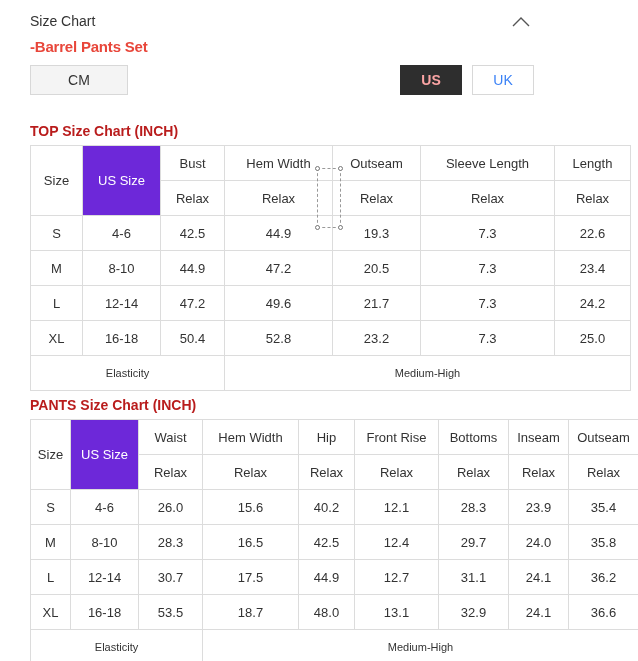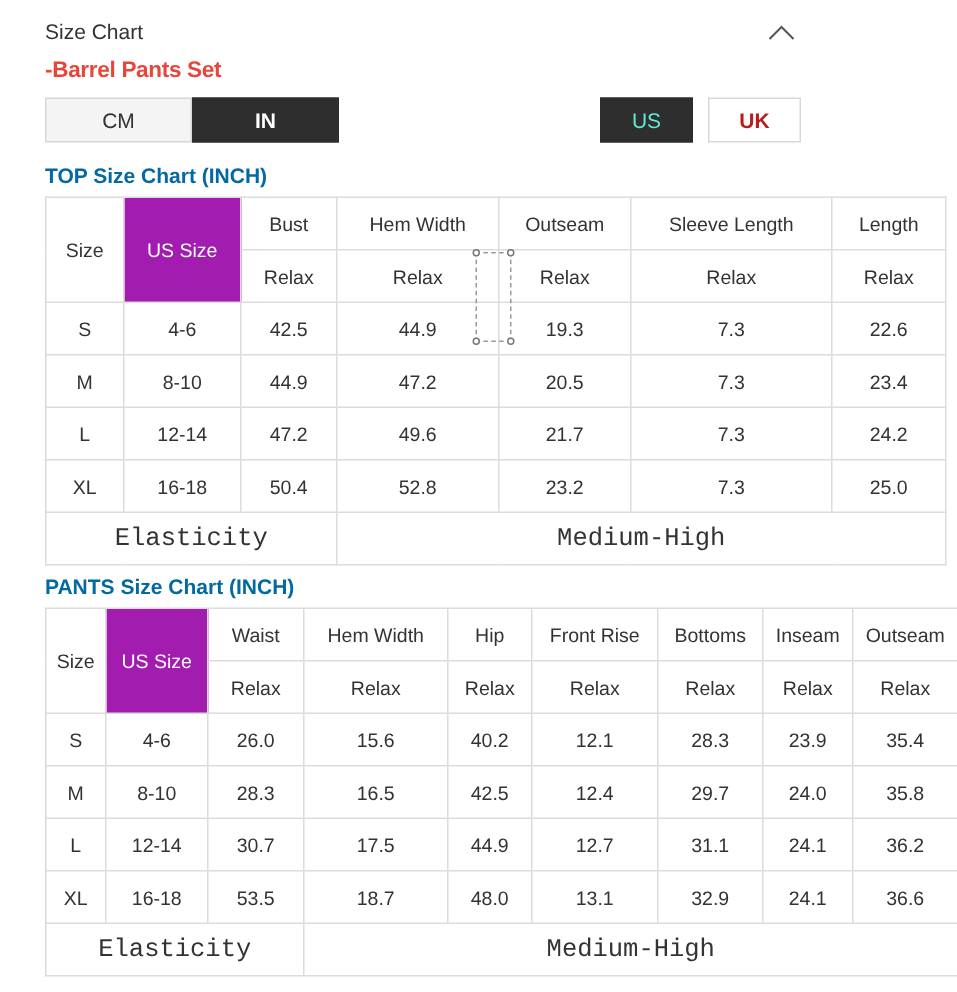--- a/index.html
+++ b/index.html
@@ -42,21 +42,21 @@
     font-size: 15px;
     font-weight: bold;
     color: #e8463a;
     margin: 6px 0 10px 0;
     letter-spacing: -0.2px;
   }
   .toggle-row {
     display: flex;
     align-items: center;
     justify-content: space-between;
-    margin-bottom: 14px;
+    margin-bottom: 28px;
   }
   .unit-group { display: flex; }
   .unit-btn {
     width: 98px;
     height: 30px;
     line-height: 28px;
     text-align: center;
     font-size: 14px;
     border: 1px solid #d8d8d8;
     background: #f4f4f4;
@@ -72,59 +72,57 @@
   }
   .region-group { display: flex; gap: 10px; }
   .region-btn {
     width: 62px;
     height: 30px;
     line-height: 28px;
     text-align: center;
     font-size: 14px;
     border: 1px solid #d8d8d8;
     background: #ffffff;
-    color: #b91c1c;
+    color: #3b82f6;
     cursor: pointer;
     user-select: none;
-    font-weight: bold;
   }
   .region-btn.active {
     background: #2e2e2e;
-    color: #5eead4;
+    color: #fca5a5;
     border-color: #2e2e2e;
-    font-weight: normal;
+    font-weight: bold;
   }
   .section-title {
     font-size: 14px;
     font-weight: bold;
-    color: #0369a1;
+    color: #b91c1c;
     margin: 6px 0 6px 0;
   }
   table.size-table {
     border-collapse: collapse;
     width: 100%;
     table-layout: fixed;
     font-size: 13px;
   }
   table.size-table td, table.size-table th {
     border: 1px solid #dcdcdc;
     text-align: center;
     font-weight: normal;
     color: #333;
     height: 35px;
     padding: 0 2px;
   }
   .dark-cell {
-    background: #a21caf;
+    background: #6d28d9;
     color: #ffffff !important;
     font-weight: bold;
   }
   .elasticity-cell {
-    font-size: 17px;
-    font-family: Liberation Mono, monospace;
+    font-size: 11px;
   }
   
   .sel-marker {
     position: absolute;
     border: 1px dashed #999;
     pointer-events: none;
   }
   .sel-marker .handle {
     position: absolute;
     width: 5px;
@@ -166,21 +164,20 @@
         <polyline points="5,14 13,6 21,14" fill="none" stroke="#555555" stroke-width="1.4"></polyline>
       </svg>
     </div>
   </div>
 
   <div class="title">-Barrel Pants Set</div>
 
   <div class="toggle-row">
     <div class="unit-group">
       <div class="unit-btn">CM</div>
-      <div class="unit-btn active">IN</div>
     </div>
     <div class="region-group">
       <div class="region-btn active">US</div>
       <div class="region-btn">UK</div>
     </div>
   </div>
 
   <div class="section-title">TOP Size Chart (INCH)</div>
 
   <table class="size-table top-table">

